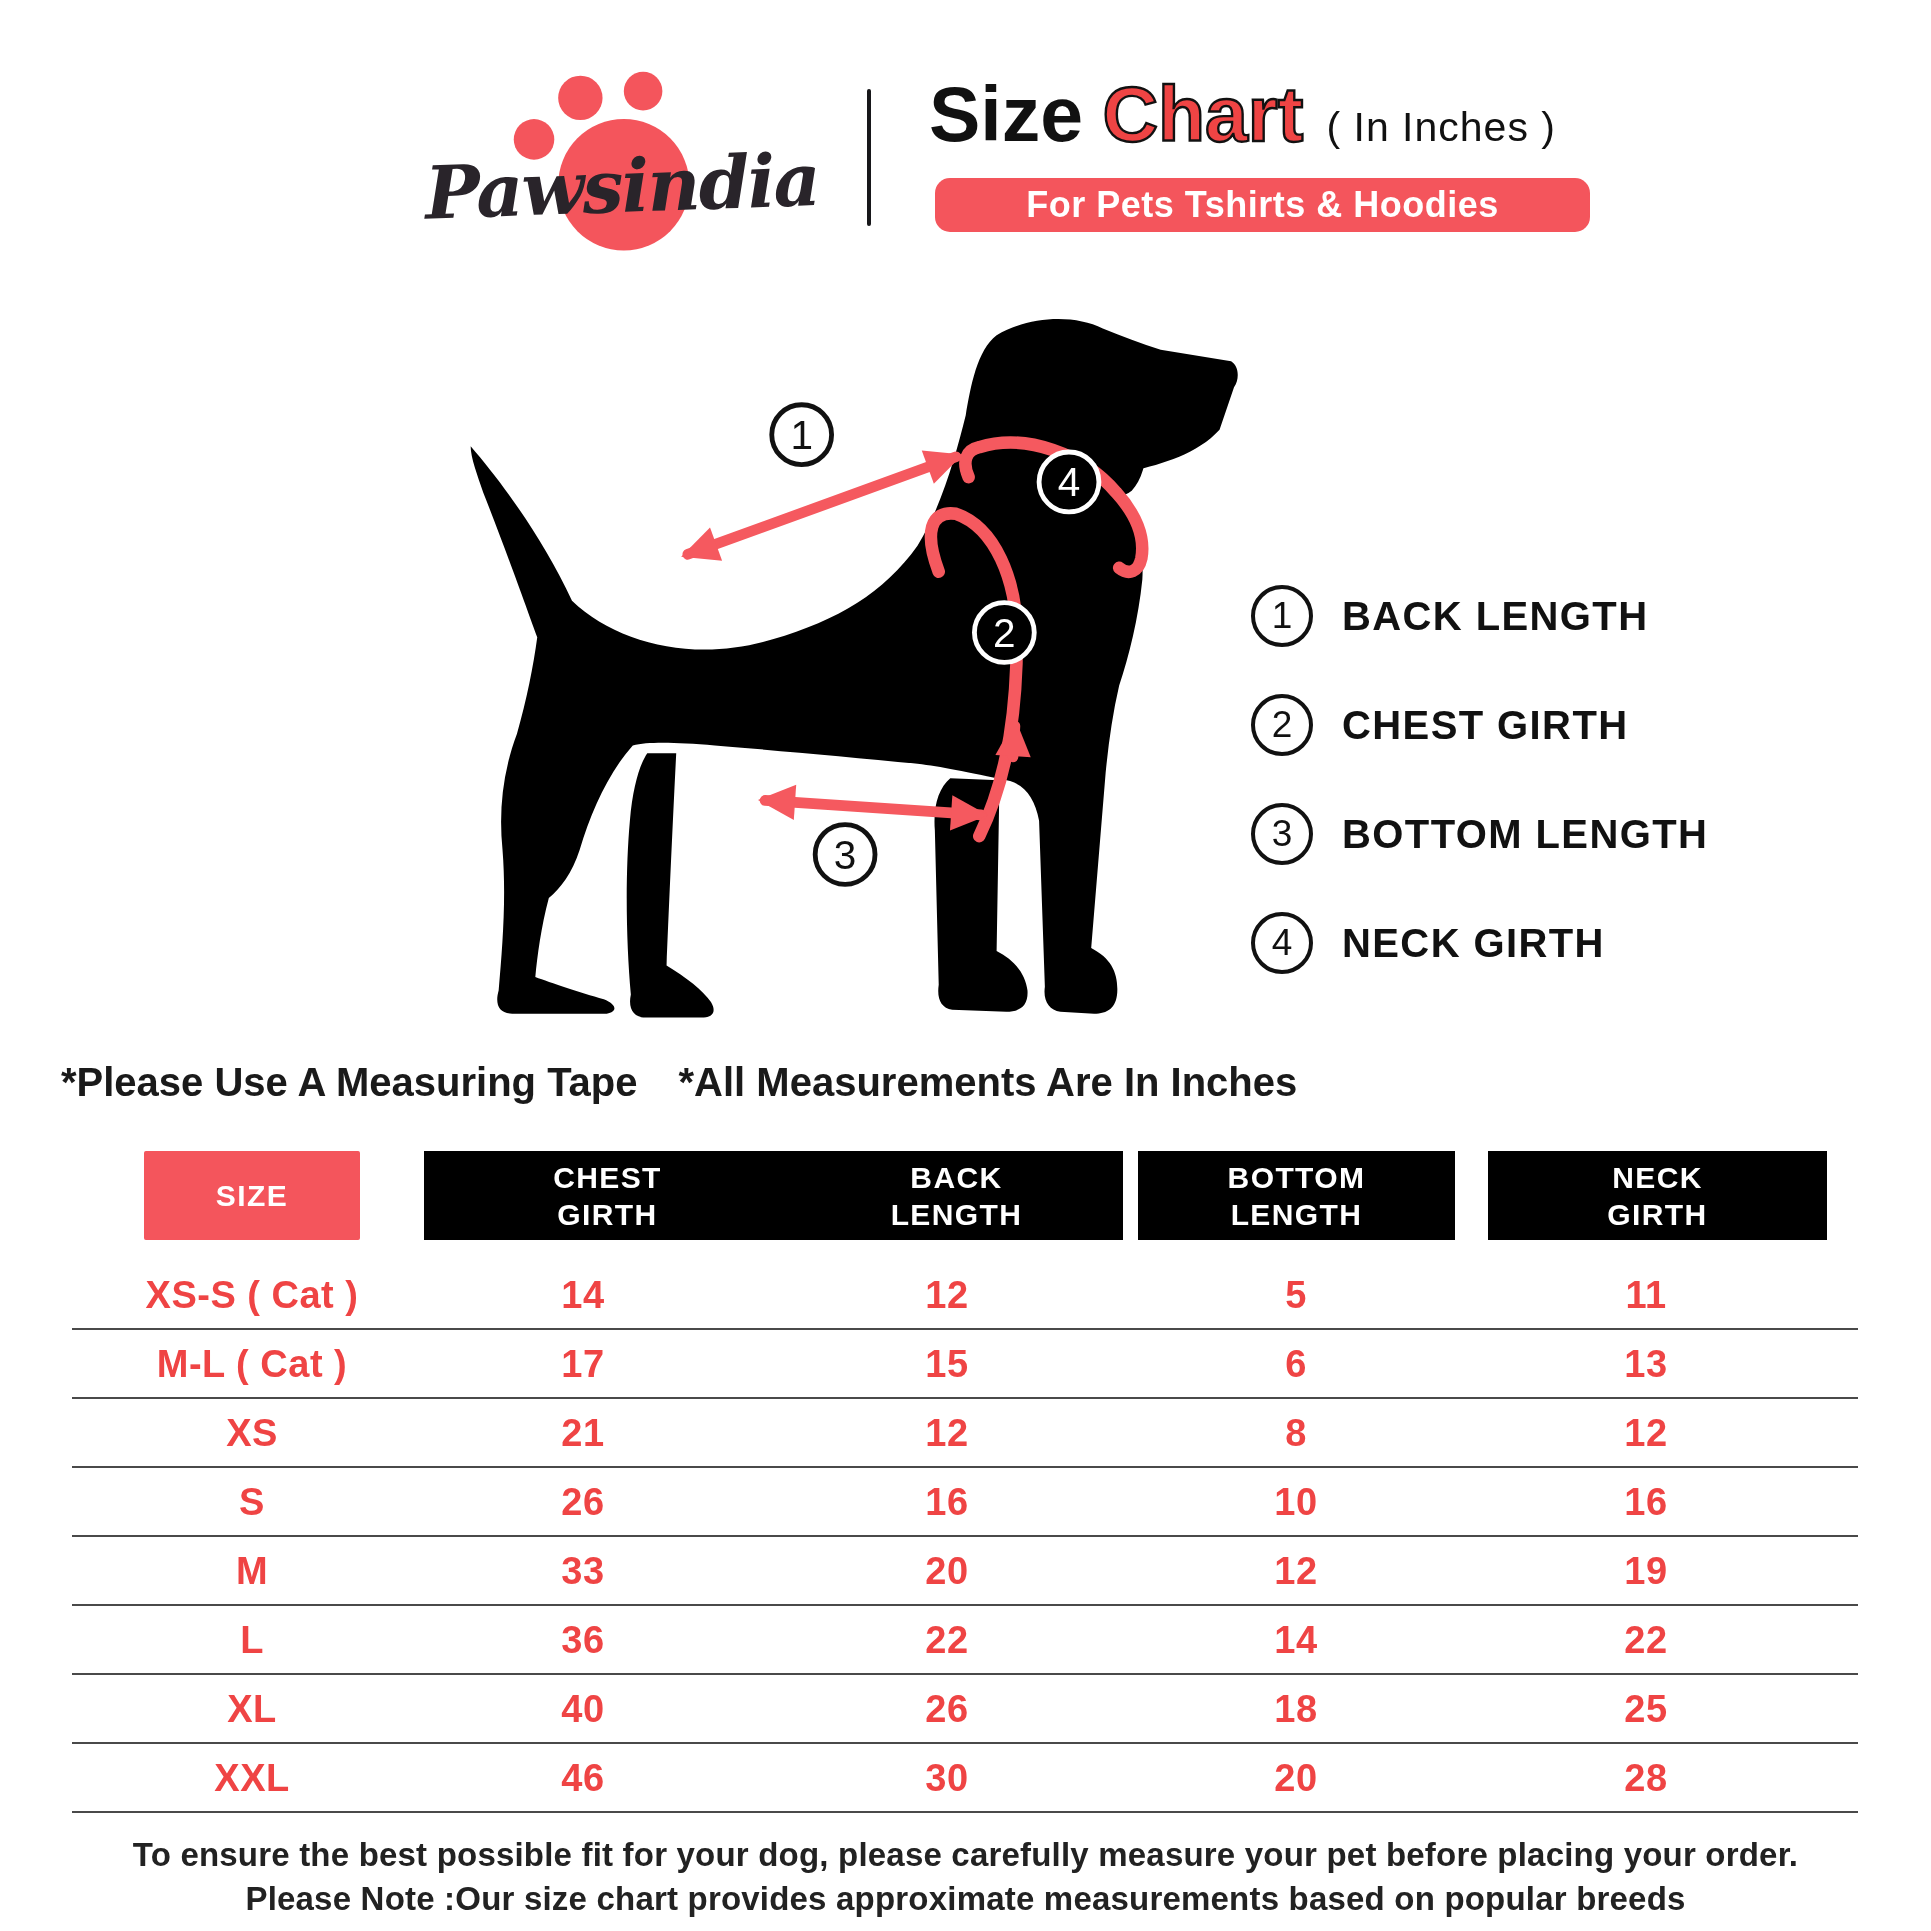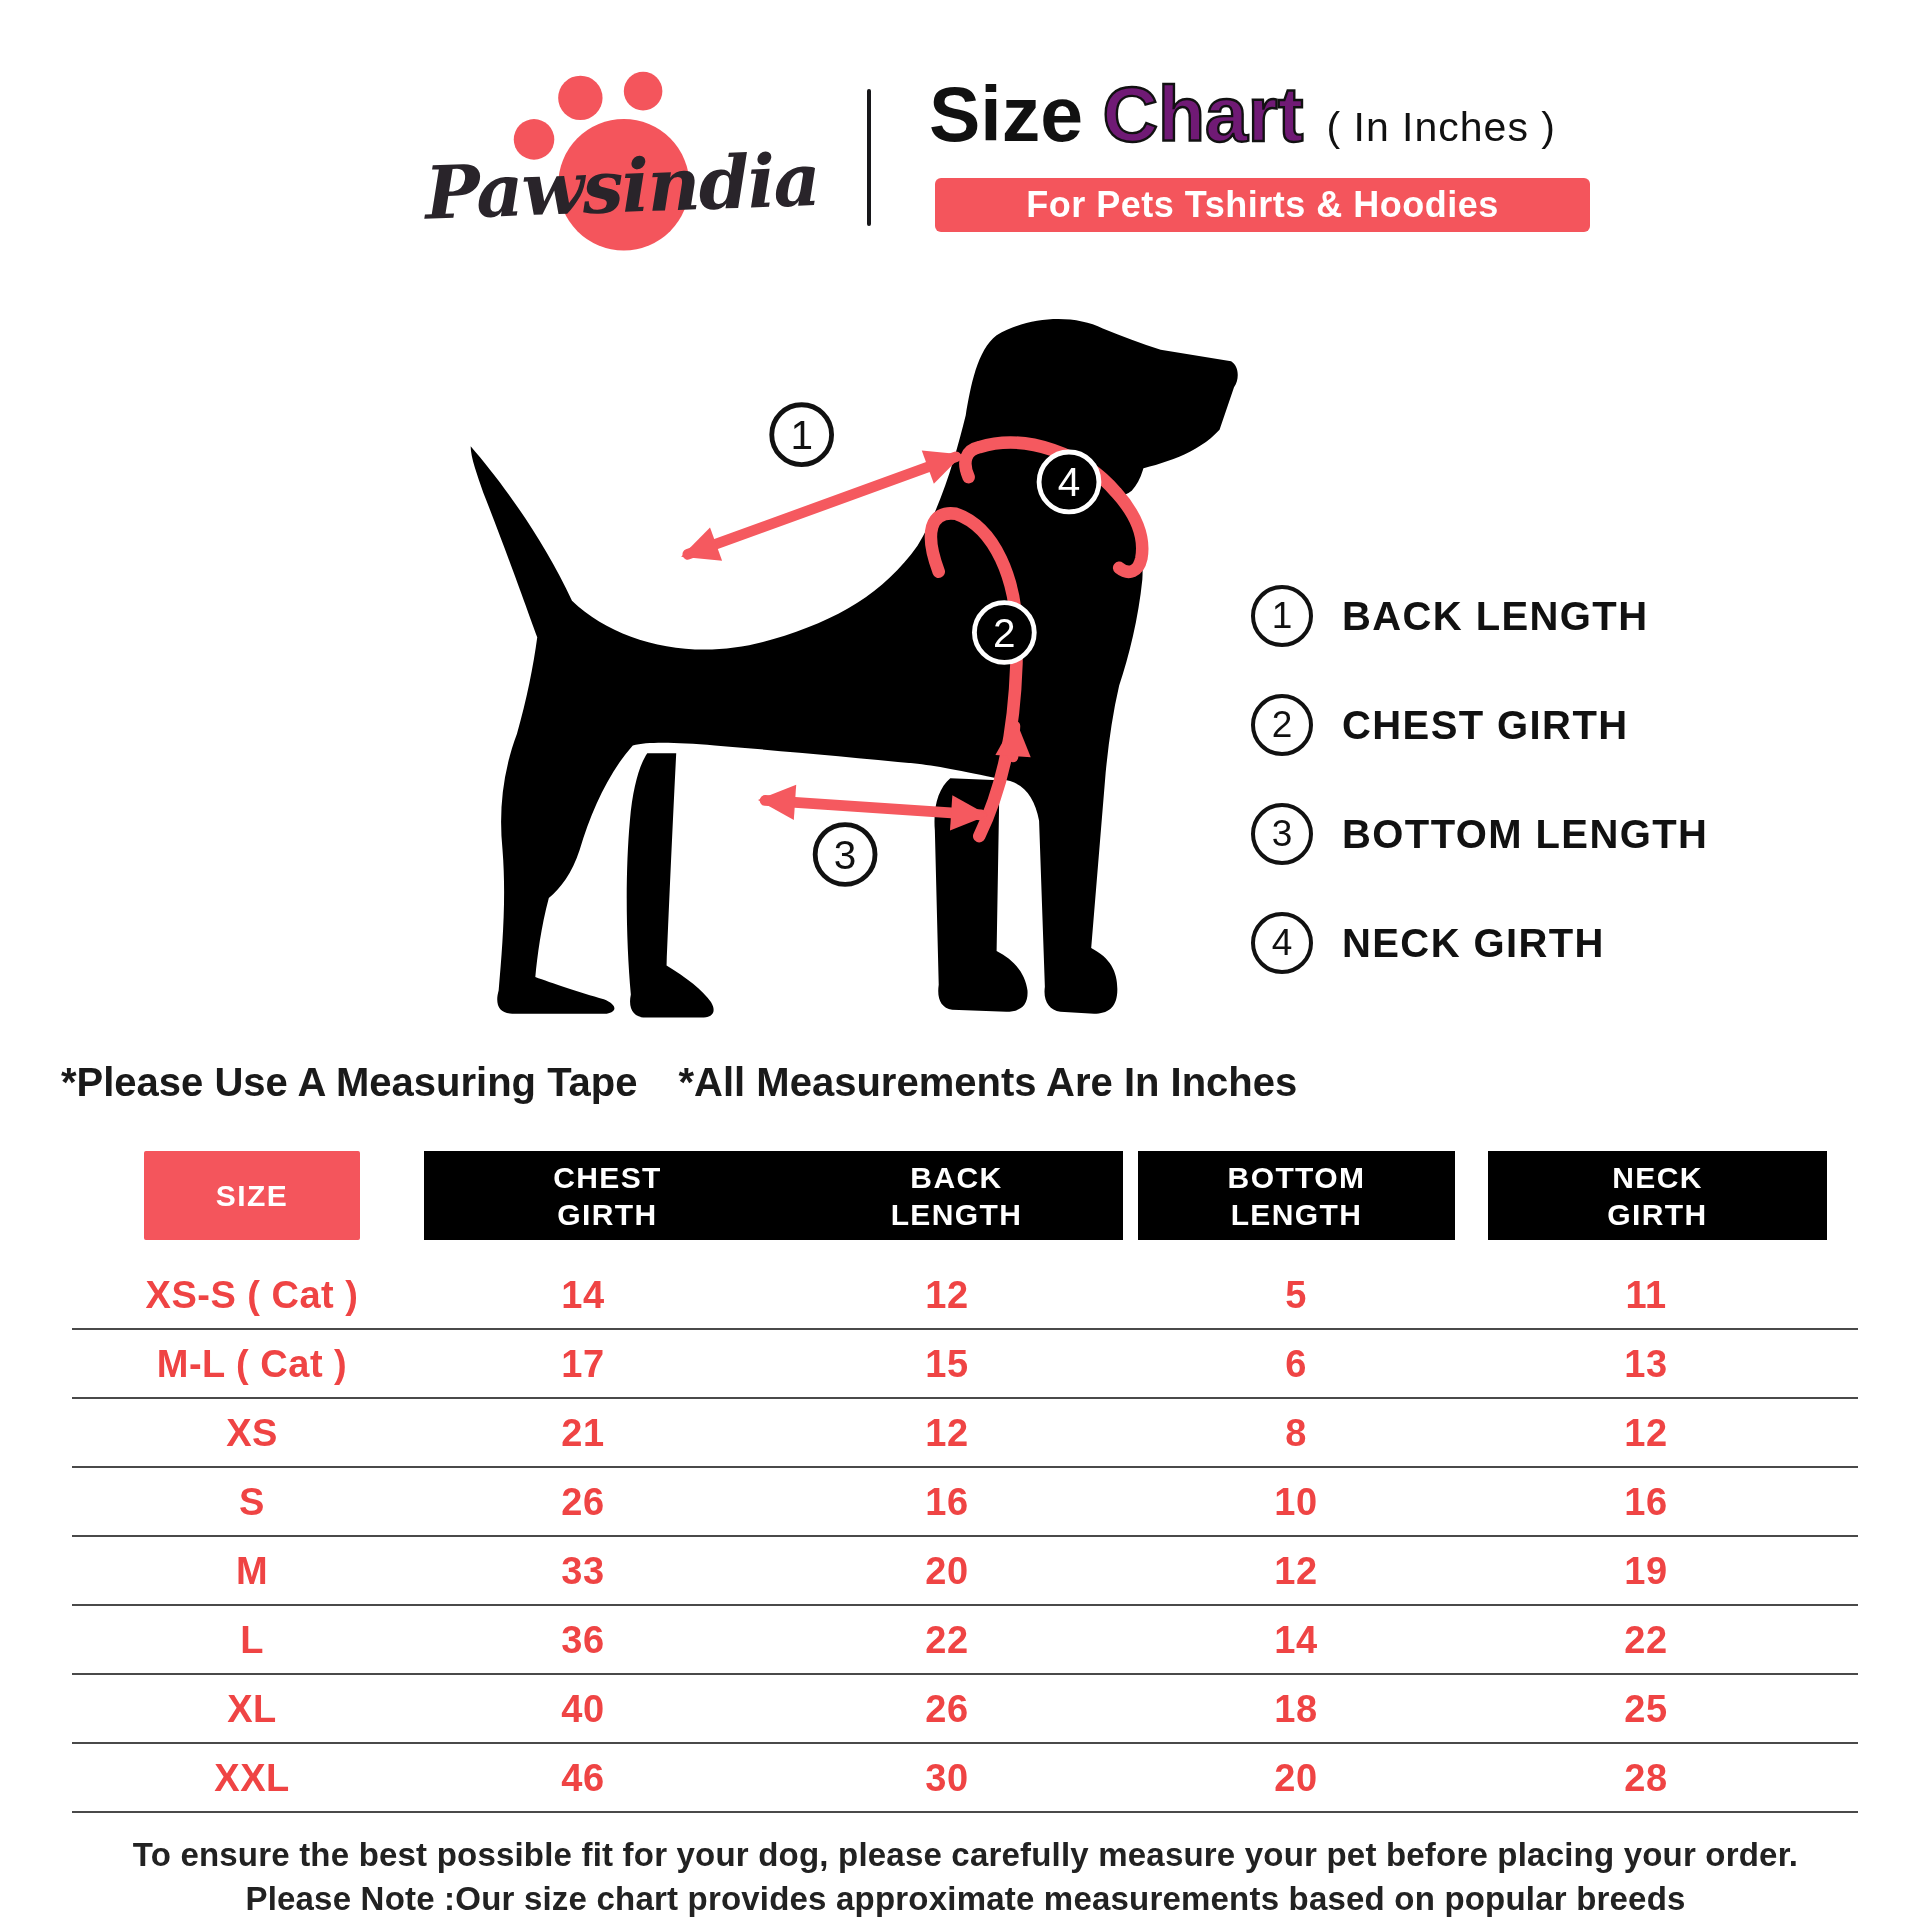--- a/index.html
+++ b/index.html
@@ -11,24 +11,24 @@
   .logo-wrap { position:absolute; left:415px; top:39px; width:406px; height:222px; }
   .logo-svg { position:absolute; left:0; top:0; }
   .logo-text {
     position:absolute; left:9.7px; top:104px; width:386px; text-align:center;
     font-family:"DejaVu Serif", serif; font-style:italic; font-weight:bold;
     font-size:73px; letter-spacing:-1.9px; color:#29242a; transform:rotate(-2deg);
   }
   .v-divider { position:absolute; left:867px; top:89px; width:3.9px; height:137px; background:#17171a; border-radius:1.9px; }
   .title-line { position:absolute; left:929px; top:70px; display:flex; align-items:baseline; white-space:pre; }
   .title-main { font-size:77px; font-weight:700; color:#111; letter-spacing:0; }
-  .title-bold { font-size:77px; font-weight:900; -webkit-text-stroke:2.4px #111; color:#701a75; margin-left:19.3px; }
+  .title-bold { font-size:77px; font-weight:900; -webkit-text-stroke:2.4px #111; color:#ef4444; margin-left:19.3px; }
   .title-suffix { font-size:41px; font-weight:500; color:#111; margin-left:23px; letter-spacing:1px; }
   .badge {
-    position:absolute; left:935px; top:178px; width:655px; height:54px; border-radius:6px;
+    position:absolute; left:935px; top:178px; width:655px; height:54px; border-radius:15px;
     display:flex; align-items:center; justify-content:center;
     color:#fff; font-size:36px; font-weight:700; letter-spacing:0.5px;
   }
   
   .dog-svg { position:absolute; left:348px; top:232px; }
   
   .legend { position:absolute; left:1251px; top:583px; display:flex; flex-direction:column; gap:43px; }
   .legend-row { display:flex; align-items:center; gap:29px; height:66px; }
   .legend-circle {
     width:54px; height:54px; border:4.8px solid #111; border-radius:50%;

